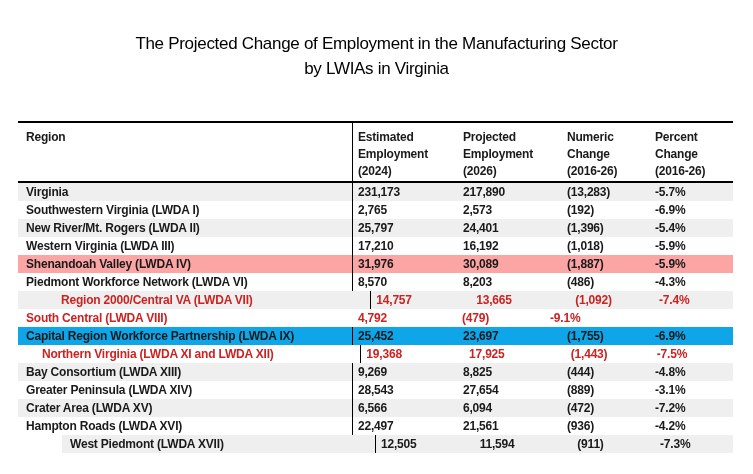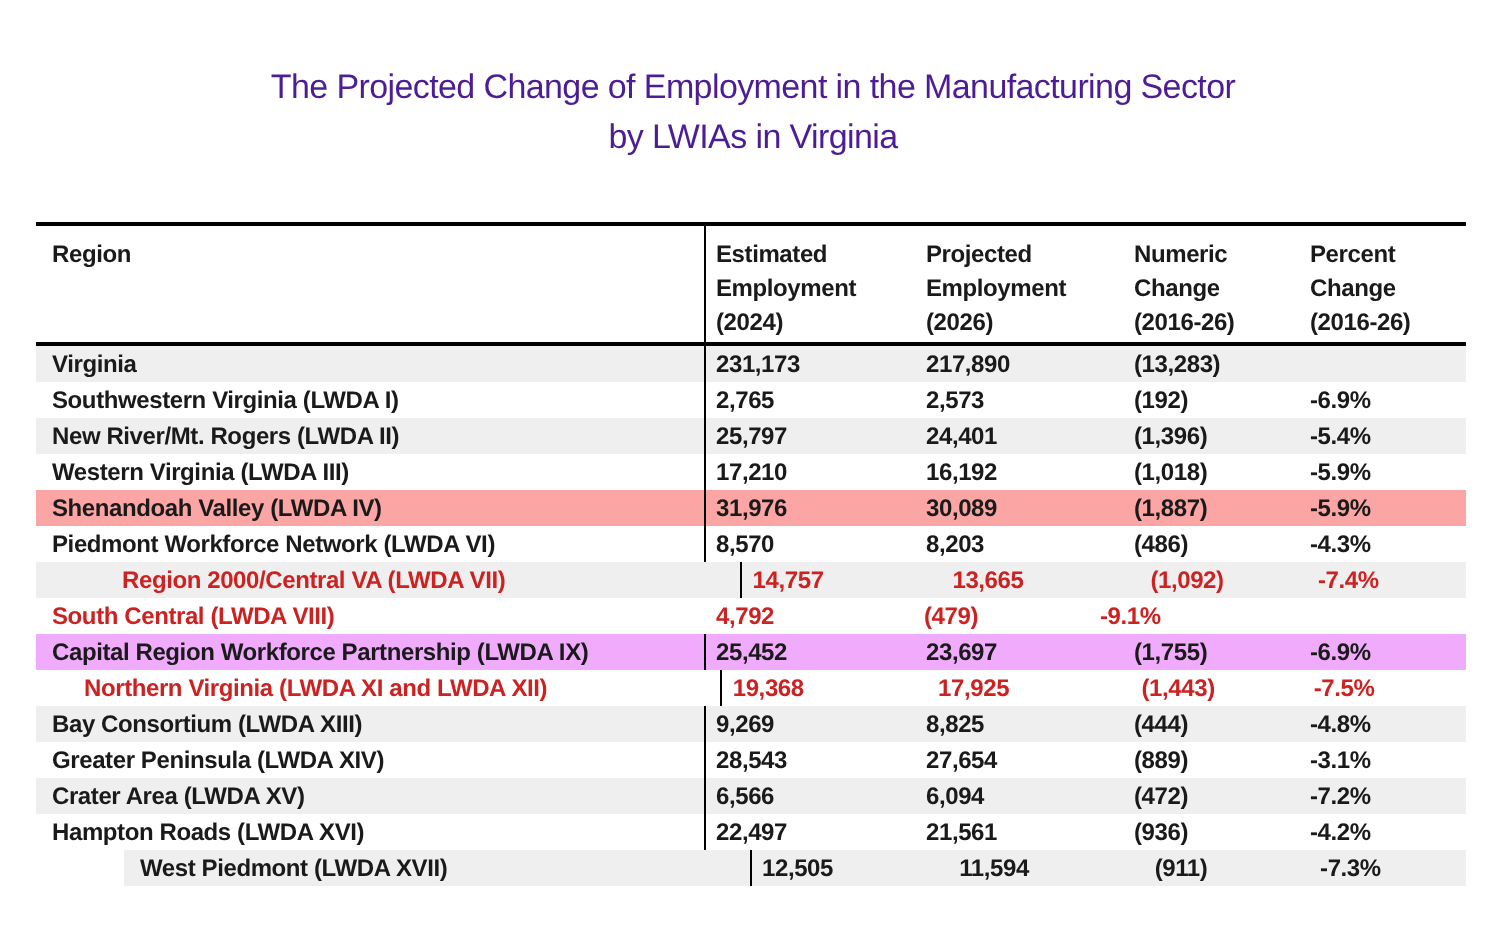--- a/index.html
+++ b/index.html
@@ -14,26 +14,26 @@
   }
   .title {
     position: absolute;
     top: 31px;
     left: 0;
     width: 100%;
     text-align: center;
     font-size: 17px;
     line-height: 25px;
     letter-spacing: -0.3px;
-    color: #4c1d95;
+    color: #000000;
   }
   .vatable {
     position: absolute;
     left: 18px;
-    top: 111px;
+    top: 121px;
     width: 715px;
     font-size: 12px;
     font-weight: bold;
     letter-spacing: -0.2px;
   }
   .thead {
     display: flex;
     border-top: 2px solid #000;
     border-bottom: 2px solid #000;
     height: 58px;
@@ -85,20 +85,21 @@
       <div class="cell col-pct">Percent
 Change
 (2016-26)</div>
     </div>
     <div id="tbody">
         <div class="row" style="background: rgb(239, 239, 239);">
           <div class="cell col-region">Virginia</div>
           <div class="cell col-est">231,173</div>
           <div class="cell col-proj">217,890</div>
           <div class="cell col-num">(13,283)</div>
+          <div class="cell col-pct">-5.7%</div>
         </div>
         <div class="row">
           <div class="cell col-region">Southwestern Virginia (LWDA I)</div>
           <div class="cell col-est">2,765</div>
           <div class="cell col-proj">2,573</div>
           <div class="cell col-num">(192)</div>
           <div class="cell col-pct">-6.9%</div>
         </div>
         <div class="row" style="background: rgb(239, 239, 239);">
           <div class="cell col-region">New River/Mt. Rogers (LWDA II)</div>
@@ -134,21 +135,21 @@
           <div class="cell col-proj">13,665</div>
           <div class="cell col-num">(1,092)</div>
           <div class="cell col-pct">-7.4%</div>
         </div>
         <div class="row" style="color: rgb(204, 34, 34);">
           <div class="cell col-region">South Central (LWDA VIII)</div>
           <div class="cell col-proj">4,792</div>
           <div class="cell col-num">(479)</div>
           <div class="cell col-pct">-9.1%</div>
         </div>
-        <div class="row" style="background: #f0abfc;">
+        <div class="row" style="background: #0ea5e9;">
           <div class="cell col-region">Capital Region Workforce Partnership (LWDA IX)</div>
           <div class="cell col-est">25,452</div>
           <div class="cell col-proj">23,697</div>
           <div class="cell col-num">(1,755)</div>
           <div class="cell col-pct">-6.9%</div>
         </div>
         <div class="row" style="color: rgb(204, 34, 34); margin-left: 16px;">
           <div class="cell col-region">Northern Virginia (LWDA XI and LWDA XII)</div>
           <div class="cell col-est">19,368</div>
           <div class="cell col-proj">17,925</div>

